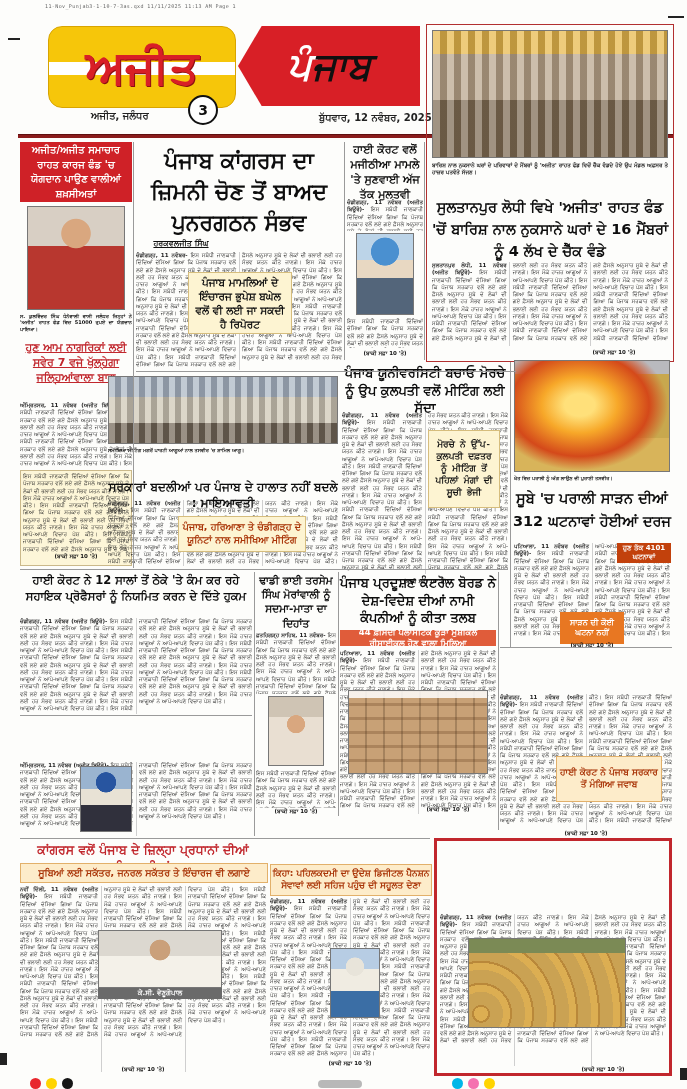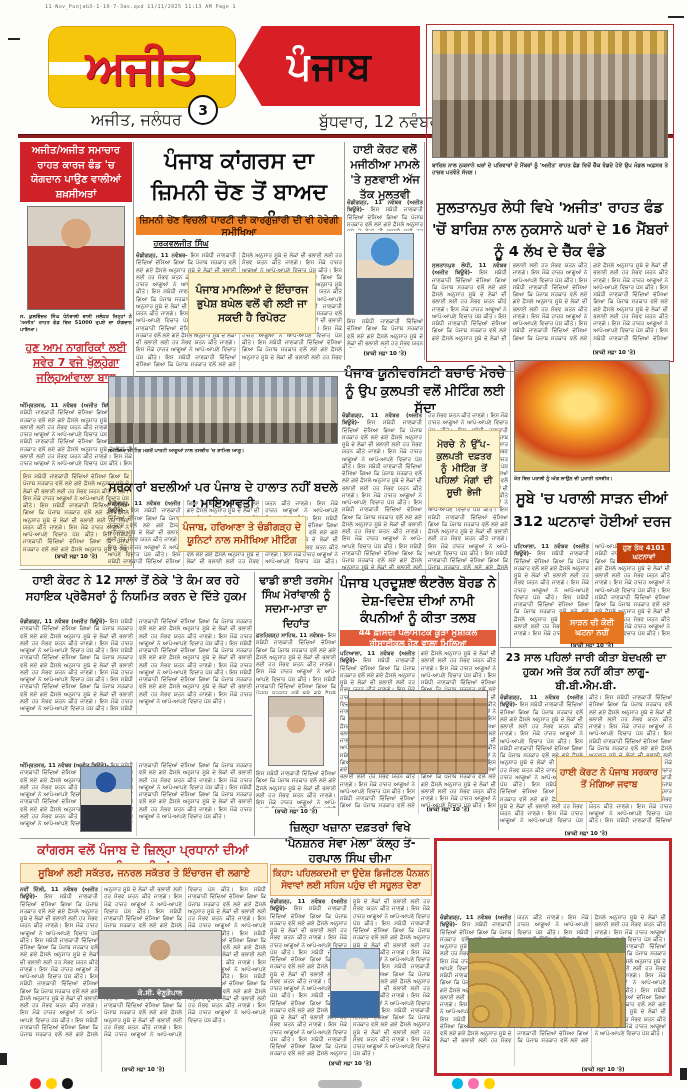--- a/index.html
+++ b/index.html
@@ -9,21 +9,21 @@
   .slug{font-family:"DejaVu Sans Mono","Liberation Mono",monospace;font-size:5px;color:#666;letter-spacing:.4px;}
   
   .brand-yellow{background:linear-gradient(180deg,#f6c60a 0 44%,#ffffff 44% 60%,#f6c60a 60% 100%);
     border-radius:14px;border:1px solid #d8a400;display:flex;align-items:center;justify-content:center;}
   .brand-yellow span{font-size:46px;font-weight:900;color:#d81f26;text-shadow:1px 1px 0 #8c0f12;}
   .brand-red{background:#d81f26;clip-path:polygon(13% 0,100% 0,100% 100%,13% 100%,0 50%);
     display:flex;align-items:center;justify-content:center;}
   .brand-red b{font-size:38px;font-weight:900;line-height:1;}
   .pagecircle{border:2px solid #111;border-radius:50%;background:#fff;display:flex;align-items:center;justify-content:center;
     font-size:14px;font-weight:bold;}
-  .mh-small{font-size:16px;font-weight:normal;color:#222;padding-left:36px;}
+  .mh-small{font-size:10px;font-weight:bold;color:#222;padding-left:36px;}
   .maroon-rule{background:#8a1c1c;border-top:1px solid #5f0f0f;}
   
   .hl{font-weight:bold;color:#0d0d0d;text-align:center;line-height:1.35;}
   .hl-red{color:#c1272d;}
   .sub-orange{background:#ef8325;color:#301400;font-weight:bold;text-align:center;display:flex;align-items:center;justify-content:center;}
   .sub-cream{background:#fdecca;color:#a83205;font-weight:bold;text-align:center;border:1px solid #e2b06a;
     display:flex;align-items:center;justify-content:center;line-height:1.3;}
   .body-sm{font-size:5.5px;line-height:1.32;text-align:justify;color:#1c1c1c;overflow:hidden;}
   .cols2{column-count:2;column-gap:6px;column-rule:1px solid #cfcfcf;}
   .cols3{column-count:3;column-gap:6px;column-rule:1px solid #cfcfcf;}
@@ -75,21 +75,21 @@
 
 <div id="page">
 
   <div class="abs slug" style="left:45px;top:3px;width:420px;">11-Nov_Punjab3-1-10-7-3as.qxd   11/11/2025   11:13 AM   Page 1</div>
   <div class="abs regmark" style="left:8px;top:38px;width:12px;height:2px;"></div>
   <div class="abs regmark" style="left:668px;top:16px;width:16px;height:2px;"></div>
 
   <div class="abs brand-yellow" style="left:48px;top:26px;width:186px;height:80px;">
     <span>ਅਜੀਤ</span>
   </div>
-  <div class="abs brand-red" style="left:238px;top:26px;width:182px;height:80px;">
+  <div class="abs brand-red" style="left:238px;top:26px;width:182px;height:80px;font-style:italic;">
     <b><span style="color:#fff;">ਪੰ</span><span style="color:#101010;">ਜਾਬ</span></b>
   </div>
   <div class="abs pagecircle" style="left:188px;top:95px;width:26px;height:26px;">
     <span>3</span>
   </div>
   <div class="abs mh-small" style="left:55px;top:110px;">ਅਜੀਤ, ਜਲੰਧਰ</div>
   <div class="abs mh-small" style="left:283px;top:112px;">ਬੁੱਧਵਾਰ, 12 ਨਵੰਬਰ, 2025</div>
   <div class="abs maroon-rule" style="left:18px;top:134px;width:656px;height:3px;"></div>
 
   <div class="abs redbox" style="left:20px;top:142px;width:112px;height:60px;font-size:10px;">ਅਜੀਤ/ਅਜੀਤ ਸਮਾਚਾਰ ਰਾਹਤ ਕਾਰਜ ਫੰਡ 'ਚ ਯੋਗਦਾਨ ਪਾਉਣ ਵਾਲੀਆਂ ਸ਼ਖ਼ਸੀਅਤਾਂ</div>
@@ -100,27 +100,26 @@
   <div class="abs body-sm" style="left:20px;top:402px;width:112px;height:64px;">
     <span class="dl">ਅੰਮ੍ਰਿਤਸਰ, 11 ਨਵੰਬਰ (ਅਜੀਤ ਬਿਊਰੋ)-</span>
     <span>ਇਸ ਸਬੰਧੀ ਜਾਣਕਾਰੀ ਦਿੰਦਿਆਂ ਦੱਸਿਆ ਗਿਆ ਕਿ ਪੰਜਾਬ ਸਰਕਾਰ ਵਲੋਂ ਲਏ ਗਏ ਫ਼ੈਸਲੇ ਅਨੁਸਾਰ ਸੂਬੇ ਦੇ ਲੋਕਾਂ ਦੀ ਭਲਾਈ ਲਈ ਹਰ ਸੰਭਵ ਯਤਨ ਕੀਤੇ ਜਾਣਗੇ। ਇਸ ਮੌਕੇ ਹਾਜ਼ਰ ਆਗੂਆਂ ਨੇ ਆਪੋ-ਆਪਣੇ ਵਿਚਾਰ ਪੇਸ਼ ਕੀਤੇ। ਇਸ ਸਬੰਧੀ ਜਾਣਕਾਰੀ ਦਿੰਦਿਆਂ ਦੱਸਿਆ ਗਿਆ ਕਿ ਪੰਜਾਬ ਸਰਕਾਰ ਵਲੋਂ ਲਏ ਗਏ ਫ਼ੈਸਲੇ ਅਨੁਸਾਰ ਸੂਬੇ ਦੇ ਲੋਕਾਂ ਦੀ ਭਲਾਈ ਲਈ ਹਰ ਸੰਭਵ ਯਤਨ ਕੀਤੇ ਜਾਣਗੇ। ਇਸ ਮੌਕੇ ਹਾਜ਼ਰ ਆਗੂਆਂ ਨੇ ਆਪੋ-ਆਪਣੇ ਵਿਚਾਰ ਪੇਸ਼ ਕੀਤੇ। ਇਸ ਸਬੰਧੀ ਜਾਣਕਾਰੀ ਦਿੰਦਿਆਂ ਦੱਸਿਆ ਗਿਆ ਕਿ ਪੰਜਾਬ ਸਰਕਾਰ ਵਲੋਂ ਲਏ ਗਏ ਫ਼ੈਸਲੇ ਅਨੁਸਾਰ ਸੂਬੇ ਦੇ ਲੋਕਾਂ ਦੀ ਭਲਾਈ ਲਈ ਹਰ ਸੰਭਵ ਯਤਨ ਕੀਤੇ ਜਾਣਗੇ। ਇਸ ਮੌਕੇ ਹਾਜ਼ਰ ਆਗੂਆਂ ਨੇ ਆਪੋ-ਆਪਣੇ ਵਿਚਾਰ ਪੇਸ਼ ਕੀਤੇ। </span>
   </div>
   <div class="abs" style="left:20px;top:470px;width:112px;height:96px;background:#fdf6d8;border:1px solid #cbb98a;box-sizing:border-box;padding:2px;">
     <div class="body-sm" style="height:80px;">ਇਸ ਸਬੰਧੀ ਜਾਣਕਾਰੀ ਦਿੰਦਿਆਂ ਦੱਸਿਆ ਗਿਆ ਕਿ ਪੰਜਾਬ ਸਰਕਾਰ ਵਲੋਂ ਲਏ ਗਏ ਫ਼ੈਸਲੇ ਅਨੁਸਾਰ ਸੂਬੇ ਦੇ ਲੋਕਾਂ ਦੀ ਭਲਾਈ ਲਈ ਹਰ ਸੰਭਵ ਯਤਨ ਕੀਤੇ ਜਾਣਗੇ। ਇਸ ਮੌਕੇ ਹਾਜ਼ਰ ਆਗੂਆਂ ਨੇ ਆਪੋ-ਆਪਣੇ ਵਿਚਾਰ ਪੇਸ਼ ਕੀਤੇ। ਇਸ ਸਬੰਧੀ ਜਾਣਕਾਰੀ ਦਿੰਦਿਆਂ ਦੱਸਿਆ ਗਿਆ ਕਿ ਪੰਜਾਬ ਸਰਕਾਰ ਵਲੋਂ ਲਏ ਗਏ ਫ਼ੈਸਲੇ ਅਨੁਸਾਰ ਸੂਬੇ ਦੇ ਲੋਕਾਂ ਦੀ ਭਲਾਈ ਲਈ ਹਰ ਸੰਭਵ ਯਤਨ ਕੀਤੇ ਜਾਣਗੇ। ਇਸ ਮੌਕੇ ਹਾਜ਼ਰ ਆਗੂਆਂ ਨੇ ਆਪੋ-ਆਪਣੇ ਵਿਚਾਰ ਪੇਸ਼ ਕੀਤੇ। ਇਸ ਸਬੰਧੀ ਜਾਣਕਾਰੀ ਦਿੰਦਿਆਂ ਦੱਸਿਆ ਗਿਆ ਕਿ ਪੰਜਾਬ ਸਰਕਾਰ ਵਲੋਂ ਲਏ ਗਏ ਫ਼ੈਸਲੇ ਅਨੁਸਾਰ ਸੂਬੇ ਦੇ ਲੋਕਾਂ ਦੀ ਭਲਾਈ ਲਈ ਹਰ ਸੰਭਵ ਯਤਨ ਕੀਤੇ ਜਾਣਗੇ। ਇਸ ਮੌਕੇ ਹਾਜ਼ਰ ਆਗੂਆਂ ਨੇ ਆਪੋ-ਆਪਣੇ ਵਿਚਾਰ ਪੇਸ਼ ਕੀਤੇ। </div>
     <div class="contd">(ਬਾਕੀ ਸਫ਼ਾ 10 'ਤੇ)</div>
   </div>
 
   <div class="abs hl" style="left:136px;top:146px;width:206px;height:66px;font-size:22px;line-height:1.4;">ਪੰਜਾਬ ਕਾਂਗਰਸ ਦਾ ਜ਼ਿਮਨੀ ਚੋਣ ਤੋਂ ਬਾਅਦ ਪੁਨਰਗਠਨ ਸੰਭਵ</div>
-  <div class="abs sub-orange" style="left:136px;top:217px;width:206px;height:18px;font-size:9.5px;">ਜ਼ਿਮਨੀ ਚੋਣ ਵਿਚਲੀ ਪਾਰਟੀ ਦੀ ਕਾਰਗੁਜ਼ਾਰੀ ਦੀ ਵੀ ਹੋਵੇਗੀ ਸਮੀਖਿਆ</div>
   <div class="abs byline" style="left:136px;top:239px;width:90px;">ਹਰਕਵਲਜੀਤ ਸਿੰਘ</div>
   <div class="abs body-sm cols2" style="left:136px;top:252px;width:206px;height:118px;">
     <span class="dl">ਚੰਡੀਗੜ੍ਹ, 11 ਨਵੰਬਰ-</span>
     <span>ਇਸ ਸਬੰਧੀ ਜਾਣਕਾਰੀ ਦਿੰਦਿਆਂ ਦੱਸਿਆ ਗਿਆ ਕਿ ਪੰਜਾਬ ਸਰਕਾਰ ਵਲੋਂ ਲਏ ਗਏ ਫ਼ੈਸਲੇ ਅਨੁਸਾਰ ਸੂਬੇ ਦੇ ਲੋਕਾਂ ਦੀ ਭਲਾਈ ਲਈ ਹਰ ਸੰਭਵ ਯਤਨ ਕੀਤੇ ਜਾਣਗੇ। ਇਸ ਮੌਕੇ ਹਾਜ਼ਰ ਆਗੂਆਂ ਨੇ ਆਪੋ-ਆਪਣੇ ਵਿਚਾਰ ਪੇਸ਼ ਕੀਤੇ। ਇਸ ਸਬੰਧੀ ਜਾਣਕਾਰੀ ਦਿੰਦਿਆਂ ਦੱਸਿਆ ਗਿਆ ਕਿ ਪੰਜਾਬ ਸਰਕਾਰ ਵਲੋਂ ਲਏ ਗਏ ਫ਼ੈਸਲੇ ਅਨੁਸਾਰ ਸੂਬੇ ਦੇ ਲੋਕਾਂ ਦੀ ਭਲਾਈ ਲਈ ਹਰ ਸੰਭਵ ਯਤਨ ਕੀਤੇ ਜਾਣਗੇ। ਇਸ ਮੌਕੇ ਹਾਜ਼ਰ ਆਗੂਆਂ ਨੇ ਆਪੋ-ਆਪਣੇ ਵਿਚਾਰ ਪੇਸ਼ ਕੀਤੇ। ਇਸ ਸਬੰਧੀ ਜਾਣਕਾਰੀ ਦਿੰਦਿਆਂ ਦੱਸਿਆ ਗਿਆ ਕਿ ਪੰਜਾਬ ਸਰਕਾਰ ਵਲੋਂ ਲਏ ਗਏ ਫ਼ੈਸਲੇ ਅਨੁਸਾਰ ਸੂਬੇ ਦੇ ਲੋਕਾਂ ਦੀ ਭਲਾਈ ਲਈ ਹਰ ਸੰਭਵ ਯਤਨ ਕੀਤੇ ਜਾਣਗੇ। ਇਸ ਮੌਕੇ ਹਾਜ਼ਰ ਆਗੂਆਂ ਨੇ ਆਪੋ-ਆਪਣੇ ਵਿਚਾਰ ਪੇਸ਼ ਕੀਤੇ। ਇਸ ਸਬੰਧੀ ਜਾਣਕਾਰੀ ਦਿੰਦਿਆਂ ਦੱਸਿਆ ਗਿਆ ਕਿ ਪੰਜਾਬ ਸਰਕਾਰ ਵਲੋਂ ਲਏ ਗਏ ਫ਼ੈਸਲੇ ਅਨੁਸਾਰ ਸੂਬੇ ਦੇ ਲੋਕਾਂ ਦੀ ਭਲਾਈ ਲਈ ਹਰ ਸੰਭਵ ਯਤਨ ਕੀਤੇ ਜਾਣਗੇ। ਇਸ ਮੌਕੇ ਹਾਜ਼ਰ ਆਗੂਆਂ ਨੇ ਆਪੋ-ਆਪਣੇ ਵਿਚਾਰ ਪੇਸ਼ ਕੀਤੇ। ਇਸ ਸਬੰਧੀ ਜਾਣਕਾਰੀ ਦਿੰਦਿਆਂ ਦੱਸਿਆ ਗਿਆ ਕਿ ਪੰਜਾਬ ਸਰਕਾਰ ਵਲੋਂ ਲਏ ਗਏ ਫ਼ੈਸਲੇ ਅਨੁਸਾਰ ਸੂਬੇ ਦੇ ਲੋਕਾਂ ਦੀ ਭਲਾਈ ਲਈ ਹਰ ਸੰਭਵ ਯਤਨ ਕੀਤੇ ਜਾਣਗੇ। ਇਸ ਮੌਕੇ ਹਾਜ਼ਰ ਆਗੂਆਂ ਨੇ ਆਪੋ-ਆਪਣੇ ਵਿਚਾਰ ਪੇਸ਼ ਕੀਤੇ। ਇਸ ਸਬੰਧੀ ਜਾਣਕਾਰੀ ਦਿੰਦਿਆਂ ਦੱਸਿਆ ਗਿਆ ਕਿ ਪੰਜਾਬ ਸਰਕਾਰ ਵਲੋਂ ਲਏ ਗਏ ਫ਼ੈਸਲੇ ਅਨੁਸਾਰ ਸੂਬੇ ਦੇ ਲੋਕਾਂ ਦੀ ਭਲਾਈ ਲਈ ਹਰ ਸੰਭਵ ਯਤਨ ਕੀਤੇ ਜਾਣਗੇ। ਇਸ ਮੌਕੇ ਹਾਜ਼ਰ ਆਗੂਆਂ ਨੇ ਆਪੋ-ਆਪਣੇ ਵਿਚਾਰ ਪੇਸ਼ ਕੀਤੇ। ਇਸ ਸਬੰਧੀ ਜਾਣਕਾਰੀ ਦਿੰਦਿਆਂ ਦੱਸਿਆ ਗਿਆ ਕਿ ਪੰਜਾਬ ਸਰਕਾਰ ਵਲੋਂ ਲਏ ਗਏ ਫ਼ੈਸਲੇ ਅਨੁਸਾਰ ਸੂਬੇ ਦੇ ਲੋਕਾਂ ਦੀ ਭਲਾਈ ਲਈ ਹਰ ਸੰਭਵ ਯਤਨ ਕੀਤੇ ਜਾਣਗੇ। ਇਸ ਮੌਕੇ ਹਾਜ਼ਰ ਆਗੂਆਂ ਨੇ ਆਪੋ-ਆਪਣੇ ਵਿਚਾਰ ਪੇਸ਼ ਕੀਤੇ। </span>
   </div>
-  <div class="abs pull" style="left:188px;top:272px;width:128px;height:62px;font-size:10.5px;">ਪੰਜਾਬ ਮਾਮਲਿਆਂ ਦੇ ਇੰਚਾਰਜ ਭੁਪੇਸ਼ ਬਘੇਲ ਵਲੋਂ ਵੀ ਲਈ ਜਾ ਸਕਦੀ ਹੈ ਰਿਪੋਰਟ</div>
+  <div class="abs pull" style="left:188px;top:272px;width:104px;height:62px;font-size:10.5px;">ਪੰਜਾਬ ਮਾਮਲਿਆਂ ਦੇ ਇੰਚਾਰਜ ਭੁਪੇਸ਼ ਬਘੇਲ ਵਲੋਂ ਵੀ ਲਈ ਜਾ ਸਕਦੀ ਹੈ ਰਿਪੋਰਟ</div>
 
   <div class="abs hl" style="left:347px;top:143px;width:76px;height:54px;font-size:11px;">ਹਾਈ ਕੋਰਟ ਵਲੋਂ ਮਜੀਠੀਆ ਮਾਮਲੇ 'ਤੇ ਸੁਣਵਾਈ ਅੱਜ ਤੱਕ ਮੁਲਤਵੀ</div>
   <div class="abs body-sm" style="left:347px;top:199px;width:76px;height:32px;">
     <span class="dl">ਚੰਡੀਗੜ੍ਹ, 11 ਨਵੰਬਰ (ਅਜੀਤ ਬਿਊਰੋ)-</span>
     <span>ਇਸ ਸਬੰਧੀ ਜਾਣਕਾਰੀ ਦਿੰਦਿਆਂ ਦੱਸਿਆ ਗਿਆ ਕਿ ਪੰਜਾਬ ਸਰਕਾਰ ਵਲੋਂ ਲਏ ਗਏ ਫ਼ੈਸਲੇ ਅਨੁਸਾਰ ਸੂਬੇ ਦੇ ਲੋਕਾਂ ਦੀ ਭਲਾਈ ਲਈ ਹਰ ਸੰਭਵ ਯਤਨ ਕੀਤੇ ਜਾਣਗੇ। ਇਸ ਮੌਕੇ ਹਾਜ਼ਰ ਆਗੂਆਂ ਨੇ ਆਪੋ-ਆਪਣੇ ਵਿਚਾਰ ਪੇਸ਼ ਕੀਤੇ। </span>
   </div>
   <div class="abs photo ph-majithia" style="left:356px;top:233px;width:58px;height:82px;"></div>
   <div class="abs body-sm" style="left:347px;top:318px;width:76px;height:30px;">ਇਸ ਸਬੰਧੀ ਜਾਣਕਾਰੀ ਦਿੰਦਿਆਂ ਦੱਸਿਆ ਗਿਆ ਕਿ ਪੰਜਾਬ ਸਰਕਾਰ ਵਲੋਂ ਲਏ ਗਏ ਫ਼ੈਸਲੇ ਅਨੁਸਾਰ ਸੂਬੇ ਦੇ ਲੋਕਾਂ ਦੀ ਭਲਾਈ ਲਈ ਹਰ ਸੰਭਵ ਯਤਨ ਕੀਤੇ ਜਾਣਗੇ। ਇਸ ਮੌਕੇ ਹਾਜ਼ਰ ਆਗੂਆਂ ਨੇ ਆਪੋ-ਆਪਣੇ ਵਿਚਾਰ ਪੇਸ਼ ਕੀਤੇ। ਇਸ ਸਬੰਧੀ ਜਾਣਕਾਰੀ ਦਿੰਦਿਆਂ ਦੱਸਿਆ ਗਿਆ ਕਿ ਪੰਜਾਬ ਸਰਕਾਰ ਵਲੋਂ ਲਏ ਗਏ ਫ਼ੈਸਲੇ ਅਨੁਸਾਰ ਸੂਬੇ ਦੇ ਲੋਕਾਂ ਦੀ ਭਲਾਈ ਲਈ ਹਰ ਸੰਭਵ ਯਤਨ ਕੀਤੇ ਜਾਣਗੇ। ਇਸ ਮੌਕੇ ਹਾਜ਼ਰ ਆਗੂਆਂ ਨੇ ਆਪੋ-ਆਪਣੇ ਵਿਚਾਰ ਪੇਸ਼ ਕੀਤੇ। </div>
   <div class="abs contd" style="left:347px;top:350px;width:76px;">(ਬਾਕੀ ਸਫ਼ਾ 10 'ਤੇ)</div>
 
@@ -185,39 +184,37 @@
 
   <div class="abs hl" style="left:340px;top:574px;width:156px;height:52px;font-size:13px;">ਪੰਜਾਬ ਪ੍ਰਦੂਸ਼ਣ ਕੰਟਰੋਲ ਬੋਰਡ ਨੇ ਦੇਸ਼-ਵਿਦੇਸ਼ ਦੀਆਂ ਨਾਮੀ ਕੰਪਨੀਆਂ ਨੂੰ ਕੀਤਾ ਤਲਬ</div>
   <div class="abs box-orange" style="left:340px;top:630px;width:156px;height:16px;font-size:8.5px;background:#e05c3a;">44 ਫ਼ੀਸਦੀ ਪਲਾਸਟਿਕ ਕੂੜਾ ਮੁਸ਼ਕਿਲ ਰੀਸਾਈਕਲ ਹੋਣ ਵਾਲਾ ਮਿਲਿਆ</div>
   <div class="abs body-sm cols2" style="left:340px;top:650px;width:156px;height:164px;">
     <span class="dl">ਪਟਿਆਲਾ, 11 ਨਵੰਬਰ (ਅਜੀਤ ਬਿਊਰੋ)-</span>
     <span>ਇਸ ਸਬੰਧੀ ਜਾਣਕਾਰੀ ਦਿੰਦਿਆਂ ਦੱਸਿਆ ਗਿਆ ਕਿ ਪੰਜਾਬ ਸਰਕਾਰ ਵਲੋਂ ਲਏ ਗਏ ਫ਼ੈਸਲੇ ਅਨੁਸਾਰ ਸੂਬੇ ਦੇ ਲੋਕਾਂ ਦੀ ਭਲਾਈ ਲਈ ਹਰ ਸੰਭਵ ਯਤਨ ਕੀਤੇ ਜਾਣਗੇ। ਇਸ ਮੌਕੇ ਹਾਜ਼ਰ ਆਗੂਆਂ ਨੇ ਆਪੋ-ਆਪਣੇ ਵਿਚਾਰ ਪੇਸ਼ ਕੀਤੇ। ਇਸ ਸਬੰਧੀ ਜਾਣਕਾਰੀ ਦਿੰਦਿਆਂ ਦੱਸਿਆ ਗਿਆ ਕਿ ਪੰਜਾਬ ਸਰਕਾਰ ਵਲੋਂ ਲਏ ਗਏ ਫ਼ੈਸਲੇ ਅਨੁਸਾਰ ਸੂਬੇ ਦੇ ਲੋਕਾਂ ਦੀ ਭਲਾਈ ਲਈ ਹਰ ਸੰਭਵ ਯਤਨ ਕੀਤੇ ਜਾਣਗੇ। ਇਸ ਮੌਕੇ ਹਾਜ਼ਰ ਆਗੂਆਂ ਨੇ ਆਪੋ-ਆਪਣੇ ਵਿਚਾਰ ਪੇਸ਼ ਕੀਤੇ। ਇਸ ਸਬੰਧੀ ਜਾਣਕਾਰੀ ਦਿੰਦਿਆਂ ਦੱਸਿਆ ਗਿਆ ਕਿ ਪੰਜਾਬ ਸਰਕਾਰ ਵਲੋਂ ਲਏ ਗਏ ਫ਼ੈਸਲੇ ਅਨੁਸਾਰ ਸੂਬੇ ਦੇ ਲੋਕਾਂ ਦੀ ਭਲਾਈ ਲਈ ਹਰ ਸੰਭਵ ਯਤਨ ਕੀਤੇ ਜਾਣਗੇ। ਇਸ ਮੌਕੇ ਹਾਜ਼ਰ ਆਗੂਆਂ ਨੇ ਆਪੋ-ਆਪਣੇ ਵਿਚਾਰ ਪੇਸ਼ ਕੀਤੇ। ਇਸ ਸਬੰਧੀ ਜਾਣਕਾਰੀ ਦਿੰਦਿਆਂ ਦੱਸਿਆ ਗਿਆ ਕਿ ਪੰਜਾਬ ਸਰਕਾਰ ਵਲੋਂ ਲਏ ਗਏ ਫ਼ੈਸਲੇ ਅਨੁਸਾਰ ਸੂਬੇ ਦੇ ਲੋਕਾਂ ਦੀ ਭਲਾਈ ਲਈ ਹਰ ਸੰਭਵ ਯਤਨ ਕੀਤੇ ਜਾਣਗੇ। ਇਸ ਮੌਕੇ ਹਾਜ਼ਰ ਆਗੂਆਂ ਨੇ ਆਪੋ-ਆਪਣੇ ਵਿਚਾਰ ਪੇਸ਼ ਕੀਤੇ। ਇਸ ਸਬੰਧੀ ਜਾਣਕਾਰੀ ਦਿੰਦਿਆਂ ਦੱਸਿਆ ਗਿਆ ਕਿ ਪੰਜਾਬ ਸਰਕਾਰ ਵਲੋਂ ਲਏ ਗਏ ਫ਼ੈਸਲੇ ਅਨੁਸਾਰ ਸੂਬੇ ਦੇ ਲੋਕਾਂ ਦੀ ਭਲਾਈ ਲਈ ਹਰ ਸੰਭਵ ਯਤਨ ਕੀਤੇ ਜਾਣਗੇ। ਇਸ ਮੌਕੇ ਹਾਜ਼ਰ ਆਗੂਆਂ ਨੇ ਆਪੋ-ਆਪਣੇ ਵਿਚਾਰ ਪੇਸ਼ ਕੀਤੇ। ਇਸ ਸਬੰਧੀ ਜਾਣਕਾਰੀ ਦਿੰਦਿਆਂ ਦੱਸਿਆ ਗਿਆ ਕਿ ਪੰਜਾਬ ਸਰਕਾਰ ਵਲੋਂ ਲਏ ਗਏ ਫ਼ੈਸਲੇ ਅਨੁਸਾਰ ਸੂਬੇ ਦੇ ਲੋਕਾਂ ਦੀ ਭਲਾਈ ਲਈ ਹਰ ਸੰਭਵ ਯਤਨ ਕੀਤੇ ਜਾਣਗੇ। ਇਸ ਮੌਕੇ ਹਾਜ਼ਰ ਆਗੂਆਂ ਨੇ ਆਪੋ-ਆਪਣੇ ਵਿਚਾਰ ਪੇਸ਼ ਕੀਤੇ। ਇਸ ਸਬੰਧੀ ਜਾਣਕਾਰੀ ਦਿੰਦਿਆਂ ਦੱਸਿਆ ਗਿਆ ਕਿ ਪੰਜਾਬ ਸਰਕਾਰ ਵਲੋਂ ਲਏ ਗਏ ਫ਼ੈਸਲੇ ਅਨੁਸਾਰ ਸੂਬੇ ਦੇ ਲੋਕਾਂ ਦੀ ਭਲਾਈ ਲਈ ਹਰ ਸੰਭਵ ਯਤਨ ਕੀਤੇ ਜਾਣਗੇ। ਇਸ ਮੌਕੇ ਹਾਜ਼ਰ ਆਗੂਆਂ ਨੇ ਆਪੋ-ਆਪਣੇ ਵਿਚਾਰ ਪੇਸ਼ ਕੀਤੇ। ਇਸ ਸਬੰਧੀ ਜਾਣਕਾਰੀ ਦਿੰਦਿਆਂ ਦੱਸਿਆ ਗਿਆ ਕਿ ਪੰਜਾਬ ਸਰਕਾਰ ਵਲੋਂ ਲਏ ਗਏ ਫ਼ੈਸਲੇ ਅਨੁਸਾਰ ਸੂਬੇ ਦੇ ਲੋਕਾਂ ਦੀ ਭਲਾਈ ਲਈ ਹਰ ਸੰਭਵ ਯਤਨ ਕੀਤੇ ਜਾਣਗੇ। ਇਸ ਮੌਕੇ ਹਾਜ਼ਰ ਆਗੂਆਂ ਨੇ ਆਪੋ-ਆਪਣੇ ਵਿਚਾਰ ਪੇਸ਼ ਕੀਤੇ। </span>
   </div>
   <div class="abs photo ph-building" style="left:348px;top:690px;width:140px;height:84px;"></div>
   <div class="abs contd" style="left:400px;top:806px;width:96px;">(ਬਾਕੀ ਸਫ਼ਾ 10 'ਤੇ)</div>
 
-  <div class="abs hl" style="left:500px;top:650px;width:172px;height:40px;font-size:10.5px;">23 ਸਾਲ ਪਹਿਲਾਂ ਜਾਰੀ ਕੀਤਾ ਬੇਦਖਲੀ ਦਾ ਹੁਕਮ ਅਜੇ ਤੱਕ ਨਹੀਂ ਕੀਤਾ ਲਾਗੂ-ਬੀ.ਬੀ.ਐਮ.ਬੀ.</div>
   <div class="abs body-sm cols2" style="left:500px;top:694px;width:172px;height:136px;">
     <span class="dl">ਚੰਡੀਗੜ੍ਹ, 11 ਨਵੰਬਰ (ਅਜੀਤ ਬਿਊਰੋ)-</span>
     <span>ਇਸ ਸਬੰਧੀ ਜਾਣਕਾਰੀ ਦਿੰਦਿਆਂ ਦੱਸਿਆ ਗਿਆ ਕਿ ਪੰਜਾਬ ਸਰਕਾਰ ਵਲੋਂ ਲਏ ਗਏ ਫ਼ੈਸਲੇ ਅਨੁਸਾਰ ਸੂਬੇ ਦੇ ਲੋਕਾਂ ਦੀ ਭਲਾਈ ਲਈ ਹਰ ਸੰਭਵ ਯਤਨ ਕੀਤੇ ਜਾਣਗੇ। ਇਸ ਮੌਕੇ ਹਾਜ਼ਰ ਆਗੂਆਂ ਨੇ ਆਪੋ-ਆਪਣੇ ਵਿਚਾਰ ਪੇਸ਼ ਕੀਤੇ। ਇਸ ਸਬੰਧੀ ਜਾਣਕਾਰੀ ਦਿੰਦਿਆਂ ਦੱਸਿਆ ਗਿਆ ਕਿ ਪੰਜਾਬ ਸਰਕਾਰ ਵਲੋਂ ਲਏ ਗਏ ਫ਼ੈਸਲੇ ਅਨੁਸਾਰ ਸੂਬੇ ਦੇ ਲੋਕਾਂ ਦੀ ਭਲਾਈ ਲਈ ਹਰ ਸੰਭਵ ਯਤਨ ਕੀਤੇ ਜਾਣਗੇ। ਇਸ ਮੌਕੇ ਹਾਜ਼ਰ ਆਗੂਆਂ ਨੇ ਆਪੋ-ਆਪਣੇ ਵਿਚਾਰ ਪੇਸ਼ ਕੀਤੇ। ਇਸ ਸਬੰਧੀ ਜਾਣਕਾਰੀ ਦਿੰਦਿਆਂ ਦੱਸਿਆ ਗਿਆ ਕਿ ਪੰਜਾਬ ਸਰਕਾਰ ਵਲੋਂ ਲਏ ਗਏ ਫ਼ੈਸਲੇ ਅਨੁਸਾਰ ਸੂਬੇ ਦੇ ਲੋਕਾਂ ਦੀ ਭਲਾਈ ਲਈ ਹਰ ਸੰਭਵ ਯਤਨ ਕੀਤੇ ਜਾਣਗੇ। ਇਸ ਮੌਕੇ ਹਾਜ਼ਰ ਆਗੂਆਂ ਨੇ ਆਪੋ-ਆਪਣੇ ਵਿਚਾਰ ਪੇਸ਼ ਕੀਤੇ। ਇਸ ਸਬੰਧੀ ਜਾਣਕਾਰੀ ਦਿੰਦਿਆਂ ਦੱਸਿਆ ਗਿਆ ਕਿ ਪੰਜਾਬ ਸਰਕਾਰ ਵਲੋਂ ਲਏ ਗਏ ਫ਼ੈਸਲੇ ਅਨੁਸਾਰ ਸੂਬੇ ਦੇ ਲੋਕਾਂ ਦੀ ਭਲਾਈ ਲਈ ਹਰ ਸੰਭਵ ਯਤਨ ਕੀਤੇ ਜਾਣਗੇ। ਇਸ ਮੌਕੇ ਹਾਜ਼ਰ ਆਗੂਆਂ ਨੇ ਆਪੋ-ਆਪਣੇ ਵਿਚਾਰ ਪੇਸ਼ ਕੀਤੇ। ਇਸ ਸਬੰਧੀ ਜਾਣਕਾਰੀ ਦਿੰਦਿਆਂ ਦੱਸਿਆ ਗਿਆ ਕਿ ਪੰਜਾਬ ਸਰਕਾਰ ਵਲੋਂ ਲਏ ਗਏ ਫ਼ੈਸਲੇ ਅਨੁਸਾਰ ਸੂਬੇ ਦੇ ਲੋਕਾਂ ਦੀ ਭਲਾਈ ਲਈ ਹਰ ਸੰਭਵ ਯਤਨ ਕੀਤੇ ਜਾਣਗੇ। ਇਸ ਮੌਕੇ ਹਾਜ਼ਰ ਆਗੂਆਂ ਨੇ ਆਪੋ-ਆਪਣੇ ਵਿਚਾਰ ਪੇਸ਼ ਕੀਤੇ। ਇਸ ਸਬੰਧੀ ਜਾਣਕਾਰੀ ਦਿੰਦਿਆਂ ਦੱਸਿਆ ਗਿਆ ਕਿ ਪੰਜਾਬ ਸਰਕਾਰ ਵਲੋਂ ਲਏ ਗਏ ਫ਼ੈਸਲੇ ਅਨੁਸਾਰ ਸੂਬੇ ਦੇ ਲੋਕਾਂ ਦੀ ਭਲਾਈ ਲਈ ਹਰ ਸੰਭਵ ਯਤਨ ਕੀਤੇ ਜਾਣਗੇ। ਇਸ ਮੌਕੇ ਹਾਜ਼ਰ ਆਗੂਆਂ ਨੇ ਆਪੋ-ਆਪਣੇ ਵਿਚਾਰ ਪੇਸ਼ ਕੀਤੇ। ਇਸ ਸਬੰਧੀ ਜਾਣਕਾਰੀ ਦਿੰਦਿਆਂ ਦੱਸਿਆ ਗਿਆ ਕਿ ਪੰਜਾਬ ਸਰਕਾਰ ਵਲੋਂ ਲਏ ਗਏ ਫ਼ੈਸਲੇ ਅਨੁਸਾਰ ਸੂਬੇ ਦੇ ਲੋਕਾਂ ਦੀ ਭਲਾਈ ਲਈ ਹਰ ਸੰਭਵ ਯਤਨ ਕੀਤੇ ਜਾਣਗੇ। ਇਸ ਮੌਕੇ ਹਾਜ਼ਰ ਆਗੂਆਂ ਨੇ ਆਪੋ-ਆਪਣੇ ਵਿਚਾਰ ਪੇਸ਼ ਕੀਤੇ। </span>
   </div>
   <div class="abs sub-cream" style="left:556px;top:756px;width:104px;height:44px;font-size:9px;">ਹਾਈ ਕੋਰਟ ਨੇ ਪੰਜਾਬ ਸਰਕਾਰ ਤੋਂ ਮੰਗਿਆ ਜਵਾਬ</div>
   <div class="abs contd" style="left:500px;top:830px;width:172px;">(ਬਾਕੀ ਸਫ਼ਾ 10 'ਤੇ)</div>
 
   <div class="abs hl hl-red" style="left:20px;top:842px;width:246px;height:18px;font-size:12.5px;">ਕਾਂਗਰਸ ਵਲੋਂ ਪੰਜਾਬ ਦੇ ਜ਼ਿਲ੍ਹਾ ਪ੍ਰਧਾਨਾਂ ਦੀਆਂ ਨਿਯੁਕਤੀਆਂ</div>
   <div class="abs sub-cream" style="left:20px;top:863px;width:246px;height:18px;font-size:9.5px;">ਸੂਬਿਆਂ ਲਈ ਸਕੱਤਰ, ਜਨਰਲ ਸਕੱਤਰ ਤੇ ਇੰਚਾਰਜ ਵੀ ਲਗਾਏ</div>
   <div class="abs body-sm cols3" style="left:20px;top:886px;width:246px;height:186px;">
     <span class="dl">ਨਵੀਂ ਦਿੱਲੀ, 11 ਨਵੰਬਰ (ਅਜੀਤ ਬਿਊਰੋ)-</span>
     <span>ਇਸ ਸਬੰਧੀ ਜਾਣਕਾਰੀ ਦਿੰਦਿਆਂ ਦੱਸਿਆ ਗਿਆ ਕਿ ਪੰਜਾਬ ਸਰਕਾਰ ਵਲੋਂ ਲਏ ਗਏ ਫ਼ੈਸਲੇ ਅਨੁਸਾਰ ਸੂਬੇ ਦੇ ਲੋਕਾਂ ਦੀ ਭਲਾਈ ਲਈ ਹਰ ਸੰਭਵ ਯਤਨ ਕੀਤੇ ਜਾਣਗੇ। ਇਸ ਮੌਕੇ ਹਾਜ਼ਰ ਆਗੂਆਂ ਨੇ ਆਪੋ-ਆਪਣੇ ਵਿਚਾਰ ਪੇਸ਼ ਕੀਤੇ। ਇਸ ਸਬੰਧੀ ਜਾਣਕਾਰੀ ਦਿੰਦਿਆਂ ਦੱਸਿਆ ਗਿਆ ਕਿ ਪੰਜਾਬ ਸਰਕਾਰ ਵਲੋਂ ਲਏ ਗਏ ਫ਼ੈਸਲੇ ਅਨੁਸਾਰ ਸੂਬੇ ਦੇ ਲੋਕਾਂ ਦੀ ਭਲਾਈ ਲਈ ਹਰ ਸੰਭਵ ਯਤਨ ਕੀਤੇ ਜਾਣਗੇ। ਇਸ ਮੌਕੇ ਹਾਜ਼ਰ ਆਗੂਆਂ ਨੇ ਆਪੋ-ਆਪਣੇ ਵਿਚਾਰ ਪੇਸ਼ ਕੀਤੇ। ਇਸ ਸਬੰਧੀ ਜਾਣਕਾਰੀ ਦਿੰਦਿਆਂ ਦੱਸਿਆ ਗਿਆ ਕਿ ਪੰਜਾਬ ਸਰਕਾਰ ਵਲੋਂ ਲਏ ਗਏ ਫ਼ੈਸਲੇ ਅਨੁਸਾਰ ਸੂਬੇ ਦੇ ਲੋਕਾਂ ਦੀ ਭਲਾਈ ਲਈ ਹਰ ਸੰਭਵ ਯਤਨ ਕੀਤੇ ਜਾਣਗੇ। ਇਸ ਮੌਕੇ ਹਾਜ਼ਰ ਆਗੂਆਂ ਨੇ ਆਪੋ-ਆਪਣੇ ਵਿਚਾਰ ਪੇਸ਼ ਕੀਤੇ। ਇਸ ਸਬੰਧੀ ਜਾਣਕਾਰੀ ਦਿੰਦਿਆਂ ਦੱਸਿਆ ਗਿਆ ਕਿ ਪੰਜਾਬ ਸਰਕਾਰ ਵਲੋਂ ਲਏ ਗਏ ਫ਼ੈਸਲੇ ਅਨੁਸਾਰ ਸੂਬੇ ਦੇ ਲੋਕਾਂ ਦੀ ਭਲਾਈ ਲਈ ਹਰ ਸੰਭਵ ਯਤਨ ਕੀਤੇ ਜਾਣਗੇ। ਇਸ ਮੌਕੇ ਹਾਜ਼ਰ ਆਗੂਆਂ ਨੇ ਆਪੋ-ਆਪਣੇ ਵਿਚਾਰ ਪੇਸ਼ ਕੀਤੇ। ਇਸ ਸਬੰਧੀ ਜਾਣਕਾਰੀ ਦਿੰਦਿਆਂ ਦੱਸਿਆ ਗਿਆ ਕਿ ਪੰਜਾਬ ਸਰਕਾਰ ਵਲੋਂ ਲਏ ਗਏ ਫ਼ੈਸਲੇ ਅਨੁਸਾਰ ਸੂਬੇ ਦੇ ਲੋਕਾਂ ਦੀ ਭਲਾਈ ਲਈ ਹਰ ਸੰਭਵ ਯਤਨ ਕੀਤੇ ਜਾਣਗੇ। ਇਸ ਮੌਕੇ ਹਾਜ਼ਰ ਆਗੂਆਂ ਨੇ ਆਪੋ-ਆਪਣੇ ਵਿਚਾਰ ਪੇਸ਼ ਕੀਤੇ। ਇਸ ਸਬੰਧੀ ਜਾਣਕਾਰੀ ਦਿੰਦਿਆਂ ਦੱਸਿਆ ਗਿਆ ਕਿ ਪੰਜਾਬ ਸਰਕਾਰ ਵਲੋਂ ਲਏ ਗਏ ਫ਼ੈਸਲੇ ਅਨੁਸਾਰ ਸੂਬੇ ਦੇ ਲੋਕਾਂ ਦੀ ਭਲਾਈ ਲਈ ਹਰ ਸੰਭਵ ਯਤਨ ਕੀਤੇ ਜਾਣਗੇ। ਇਸ ਮੌਕੇ ਹਾਜ਼ਰ ਆਗੂਆਂ ਨੇ ਆਪੋ-ਆਪਣੇ ਵਿਚਾਰ ਪੇਸ਼ ਕੀਤੇ। ਇਸ ਸਬੰਧੀ ਜਾਣਕਾਰੀ ਦਿੰਦਿਆਂ ਦੱਸਿਆ ਗਿਆ ਕਿ ਪੰਜਾਬ ਸਰਕਾਰ ਵਲੋਂ ਲਏ ਗਏ ਫ਼ੈਸਲੇ ਅਨੁਸਾਰ ਸੂਬੇ ਦੇ ਲੋਕਾਂ ਦੀ ਭਲਾਈ ਲਈ ਹਰ ਸੰਭਵ ਯਤਨ ਕੀਤੇ ਜਾਣਗੇ। ਇਸ ਮੌਕੇ ਹਾਜ਼ਰ ਆਗੂਆਂ ਨੇ ਆਪੋ-ਆਪਣੇ ਵਿਚਾਰ ਪੇਸ਼ ਕੀਤੇ। ਇਸ ਸਬੰਧੀ ਜਾਣਕਾਰੀ ਦਿੰਦਿਆਂ ਦੱਸਿਆ ਗਿਆ ਕਿ ਪੰਜਾਬ ਸਰਕਾਰ ਵਲੋਂ ਲਏ ਗਏ ਫ਼ੈਸਲੇ ਅਨੁਸਾਰ ਸੂਬੇ ਦੇ ਲੋਕਾਂ ਦੀ ਭਲਾਈ ਲਈ ਹਰ ਸੰਭਵ ਯਤਨ ਕੀਤੇ ਜਾਣਗੇ। ਇਸ ਮੌਕੇ ਹਾਜ਼ਰ ਆਗੂਆਂ ਨੇ ਆਪੋ-ਆਪਣੇ ਵਿਚਾਰ ਪੇਸ਼ ਕੀਤੇ। ਇਸ ਸਬੰਧੀ ਜਾਣਕਾਰੀ ਦਿੰਦਿਆਂ ਦੱਸਿਆ ਗਿਆ ਕਿ ਪੰਜਾਬ ਸਰਕਾਰ ਵਲੋਂ ਲਏ ਗਏ ਫ਼ੈਸਲੇ ਅਨੁਸਾਰ ਸੂਬੇ ਦੇ ਲੋਕਾਂ ਦੀ ਭਲਾਈ ਲਈ ਹਰ ਸੰਭਵ ਯਤਨ ਕੀਤੇ ਜਾਣਗੇ। ਇਸ ਮੌਕੇ ਹਾਜ਼ਰ ਆਗੂਆਂ ਨੇ ਆਪੋ-ਆਪਣੇ ਵਿਚਾਰ ਪੇਸ਼ ਕੀਤੇ। ਇਸ ਸਬੰਧੀ ਜਾਣਕਾਰੀ ਦਿੰਦਿਆਂ ਦੱਸਿਆ ਗਿਆ ਕਿ ਪੰਜਾਬ ਸਰਕਾਰ ਵਲੋਂ ਲਏ ਗਏ ਫ਼ੈਸਲੇ ਅਨੁਸਾਰ ਸੂਬੇ ਦੇ ਲੋਕਾਂ ਦੀ ਭਲਾਈ ਲਈ ਹਰ ਸੰਭਵ ਯਤਨ ਕੀਤੇ ਜਾਣਗੇ। ਇਸ ਮੌਕੇ ਹਾਜ਼ਰ ਆਗੂਆਂ ਨੇ ਆਪੋ-ਆਪਣੇ ਵਿਚਾਰ ਪੇਸ਼ ਕੀਤੇ। </span>
   </div>
   <div class="abs photo ph-venugopal" style="left:98px;top:930px;width:124px;height:58px;"></div>
   <div class="abs capstrip" style="left:98px;top:988px;width:124px;height:11px;">ਕੇ.ਸੀ. ਵੇਣੂਗੋਪਾਲ</div>
   <div class="abs contd" style="left:20px;top:1066px;width:246px;">(ਬਾਕੀ ਸਫ਼ਾ 10 'ਤੇ)</div>
 
-  <div class="abs hl" style="left:270px;top:820px;width:160px;height:40px;font-size:11.5px;">ਜ਼ਿਲ੍ਹਾ ਖਜ਼ਾਨਾ ਦਫ਼ਤਰਾਂ ਵਿਖੇ 'ਪੈਨਸ਼ਨਰ ਸੇਵਾ ਮੇਲਾ' ਕੱਲ੍ਹ ਤੋਂ-ਹਰਪਾਲ ਸਿੰਘ ਚੀਮਾ</div>
   <div class="abs sub-cream" style="left:270px;top:864px;width:160px;height:30px;font-size:9px;">ਕਿਹਾ: ਪਹਿਲਕਦਮੀ ਦਾ ਉਦੇਸ਼ ਡਿਜੀਟਲ ਪੈਨਸ਼ਨ ਸੇਵਾਵਾਂ ਲਈ ਸਹਿਜ ਪਹੁੰਚ ਦੀ ਸਹੂਲਤ ਦੇਣਾ</div>
   <div class="abs body-sm cols2" style="left:270px;top:898px;width:160px;height:160px;">
     <span class="dl">ਚੰਡੀਗੜ੍ਹ, 11 ਨਵੰਬਰ (ਅਜੀਤ ਬਿਊਰੋ)-</span>
     <span>ਇਸ ਸਬੰਧੀ ਜਾਣਕਾਰੀ ਦਿੰਦਿਆਂ ਦੱਸਿਆ ਗਿਆ ਕਿ ਪੰਜਾਬ ਸਰਕਾਰ ਵਲੋਂ ਲਏ ਗਏ ਫ਼ੈਸਲੇ ਅਨੁਸਾਰ ਸੂਬੇ ਦੇ ਲੋਕਾਂ ਦੀ ਭਲਾਈ ਲਈ ਹਰ ਸੰਭਵ ਯਤਨ ਕੀਤੇ ਜਾਣਗੇ। ਇਸ ਮੌਕੇ ਹਾਜ਼ਰ ਆਗੂਆਂ ਨੇ ਆਪੋ-ਆਪਣੇ ਵਿਚਾਰ ਪੇਸ਼ ਕੀਤੇ। ਇਸ ਸਬੰਧੀ ਜਾਣਕਾਰੀ ਦਿੰਦਿਆਂ ਦੱਸਿਆ ਗਿਆ ਕਿ ਪੰਜਾਬ ਸਰਕਾਰ ਵਲੋਂ ਲਏ ਗਏ ਫ਼ੈਸਲੇ ਅਨੁਸਾਰ ਸੂਬੇ ਦੇ ਲੋਕਾਂ ਦੀ ਭਲਾਈ ਲਈ ਹਰ ਸੰਭਵ ਯਤਨ ਕੀਤੇ ਜਾਣਗੇ। ਇਸ ਮੌਕੇ ਹਾਜ਼ਰ ਆਗੂਆਂ ਨੇ ਆਪੋ-ਆਪਣੇ ਵਿਚਾਰ ਪੇਸ਼ ਕੀਤੇ। ਇਸ ਸਬੰਧੀ ਜਾਣਕਾਰੀ ਦਿੰਦਿਆਂ ਦੱਸਿਆ ਗਿਆ ਕਿ ਪੰਜਾਬ ਸਰਕਾਰ ਵਲੋਂ ਲਏ ਗਏ ਫ਼ੈਸਲੇ ਅਨੁਸਾਰ ਸੂਬੇ ਦੇ ਲੋਕਾਂ ਦੀ ਭਲਾਈ ਲਈ ਹਰ ਸੰਭਵ ਯਤਨ ਕੀਤੇ ਜਾਣਗੇ। ਇਸ ਮੌਕੇ ਹਾਜ਼ਰ ਆਗੂਆਂ ਨੇ ਆਪੋ-ਆਪਣੇ ਵਿਚਾਰ ਪੇਸ਼ ਕੀਤੇ। ਇਸ ਸਬੰਧੀ ਜਾਣਕਾਰੀ ਦਿੰਦਿਆਂ ਦੱਸਿਆ ਗਿਆ ਕਿ ਪੰਜਾਬ ਸਰਕਾਰ ਵਲੋਂ ਲਏ ਗਏ ਫ਼ੈਸਲੇ ਅਨੁਸਾਰ ਸੂਬੇ ਦੇ ਲੋਕਾਂ ਦੀ ਭਲਾਈ ਲਈ ਹਰ ਸੰਭਵ ਯਤਨ ਕੀਤੇ ਜਾਣਗੇ। ਇਸ ਮੌਕੇ ਹਾਜ਼ਰ ਆਗੂਆਂ ਨੇ ਆਪੋ-ਆਪਣੇ ਵਿਚਾਰ ਪੇਸ਼ ਕੀਤੇ। ਇਸ ਸਬੰਧੀ ਜਾਣਕਾਰੀ ਦਿੰਦਿਆਂ ਦੱਸਿਆ ਗਿਆ ਕਿ ਪੰਜਾਬ ਸਰਕਾਰ ਵਲੋਂ ਲਏ ਗਏ ਫ਼ੈਸਲੇ ਅਨੁਸਾਰ ਸੂਬੇ ਦੇ ਲੋਕਾਂ ਦੀ ਭਲਾਈ ਲਈ ਹਰ ਸੰਭਵ ਯਤਨ ਕੀਤੇ ਜਾਣਗੇ। ਇਸ ਮੌਕੇ ਹਾਜ਼ਰ ਆਗੂਆਂ ਨੇ ਆਪੋ-ਆਪਣੇ ਵਿਚਾਰ ਪੇਸ਼ ਕੀਤੇ। ਇਸ ਸਬੰਧੀ ਜਾਣਕਾਰੀ ਦਿੰਦਿਆਂ ਦੱਸਿਆ ਗਿਆ ਕਿ ਪੰਜਾਬ ਸਰਕਾਰ ਵਲੋਂ ਲਏ ਗਏ ਫ਼ੈਸਲੇ ਅਨੁਸਾਰ ਸੂਬੇ ਦੇ ਲੋਕਾਂ ਦੀ ਭਲਾਈ ਲਈ ਹਰ ਸੰਭਵ ਯਤਨ ਕੀਤੇ ਜਾਣਗੇ। ਇਸ ਮੌਕੇ ਹਾਜ਼ਰ ਆਗੂਆਂ ਨੇ ਆਪੋ-ਆਪਣੇ ਵਿਚਾਰ ਪੇਸ਼ ਕੀਤੇ। ਇਸ ਸਬੰਧੀ ਜਾਣਕਾਰੀ ਦਿੰਦਿਆਂ ਦੱਸਿਆ ਗਿਆ ਕਿ ਪੰਜਾਬ ਸਰਕਾਰ ਵਲੋਂ ਲਏ ਗਏ ਫ਼ੈਸਲੇ ਅਨੁਸਾਰ ਸੂਬੇ ਦੇ ਲੋਕਾਂ ਦੀ ਭਲਾਈ ਲਈ ਹਰ ਸੰਭਵ ਯਤਨ ਕੀਤੇ ਜਾਣਗੇ। ਇਸ ਮੌਕੇ ਹਾਜ਼ਰ ਆਗੂਆਂ ਨੇ ਆਪੋ-ਆਪਣੇ ਵਿਚਾਰ ਪੇਸ਼ ਕੀਤੇ। </span>
   </div>
   <div class="abs photo ph-cheema" style="left:330px;top:948px;width:50px;height:70px;"></div>
   <div class="abs contd" style="left:270px;top:1060px;width:160px;">(ਬਾਕੀ ਸਫ਼ਾ 10 'ਤੇ)</div>
 
   <div class="abs mandibox" style="left:434px;top:838px;width:238px;height:238px;"></div>
   <div class="abs body-sm cols3" style="left:440px;top:914px;width:226px;height:152px;">

